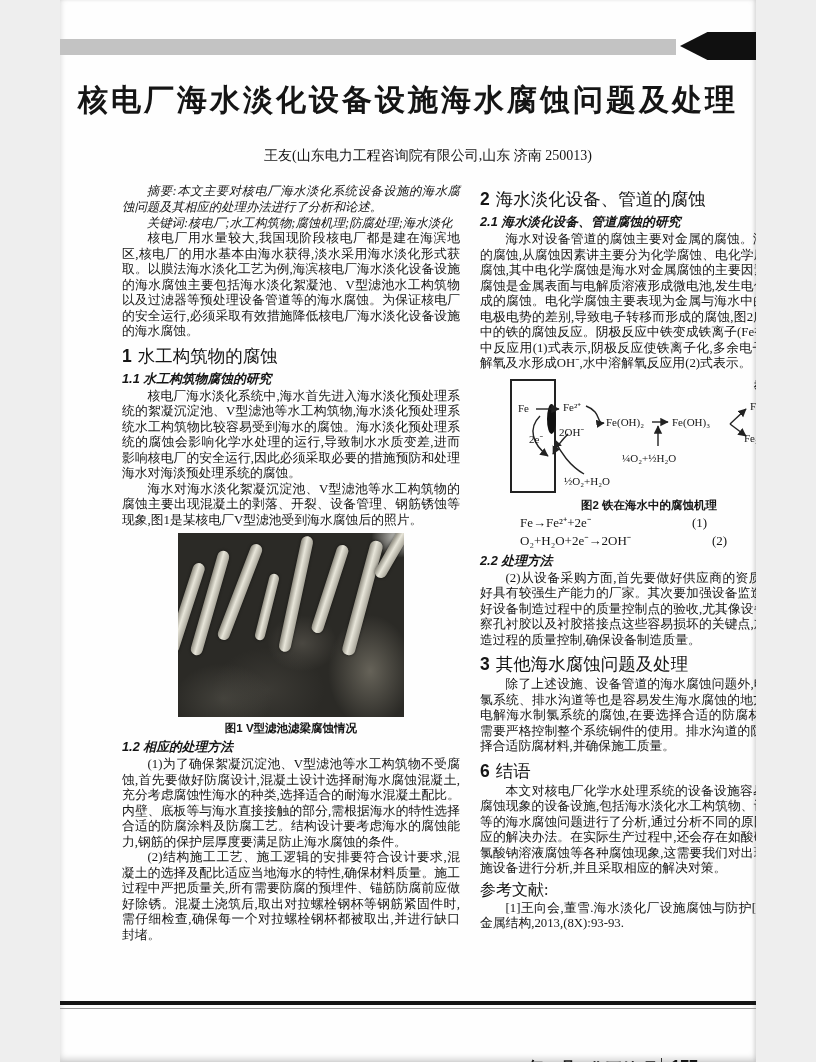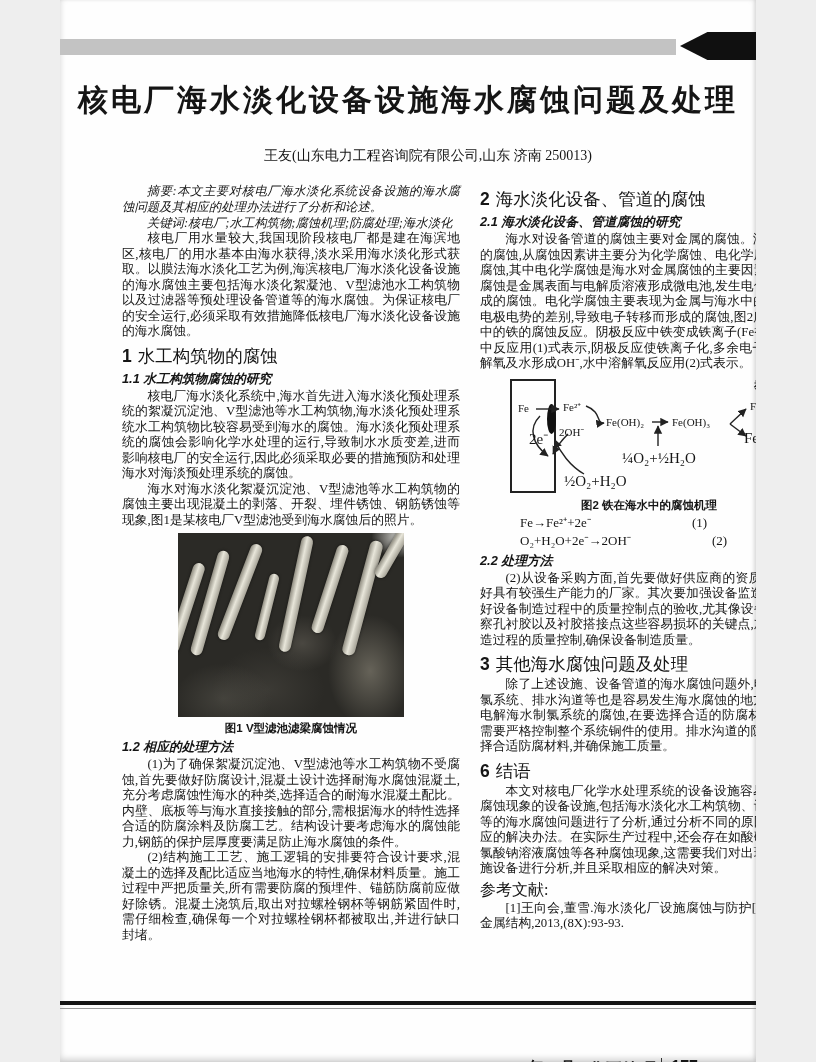--- a/index.html
+++ b/index.html
@@ -46,21 +46,21 @@
   .r7{left:178px;top:6px;height:118px;transform:rotate(15deg);width:13px;}
   .r8{left:208px;top:-8px;height:56px;transform:rotate(30deg);}
   .fig-caption{text-align:center;font-family:"Liberation Sans",sans-serif;
                font-weight:bold;font-size:11.5px;margin:4px 0 2px;line-height:14px;}
   
   .fig2{position:relative;width:310px;height:118px;margin:4px 0 0 22px;
         font-size:11px;line-height:12px;}
   .fig2 span{position:absolute;white-space:nowrap;}
   .metal{position:absolute;left:8px;top:3px;width:42px;height:110px;border:2px solid #222;}
   .blob{position:absolute;left:45px;top:28px;width:9px;height:30px;background:#111;border-radius:50%;}
-  .f-sm{font-size:15px;}
+  .f-sm{font-size:11px;}
   .f-rust{font-weight:bold;}
   .fig2 svg{position:absolute;left:0;top:0;}
   
   .eq-row{display:flex;margin:1px 0 0 20px;font-size:13px;line-height:17px;}
   .eq-f{width:172px;margin-left:20px;}
   .eq2 .eq-f{width:192px;}
   
   .refs-title{font-size:16px;line-height:20px;margin:3px 0 1px;font-weight:normal;}
   
   .foot-rule{position:absolute;left:0;top:1001px;width:816px;height:0;border-top:4px solid #151515;}
@@ -86,21 +86,21 @@
   <div class="author">王友(山东电力工程咨询院有限公司,山东  济南  250013)</div>
 
   <div class="col col-left">
     <p class="abs">摘要:本文主要对核电厂海水淡化系统设备设施的海水腐蚀问题及其相应的处理办法进行了分析和论述。</p>
     <p class="abs">关键词:核电厂;水工构筑物;腐蚀机理;防腐处理;海水淡化</p>
     <p class="body">核电厂用水量较大,我国现阶段核电厂都是建在海滨地区,核电厂的用水基本由海水获得,淡水采用海水淡化形式获取。以膜法海水淡化工艺为例,海滨核电厂海水淡化设备设施的海水腐蚀主要包括海水淡化絮凝池、V型滤池水工构筑物以及过滤器等预处理设备管道等的海水腐蚀。为保证核电厂的安全运行,必须采取有效措施降低核电厂海水淡化设备设施的海水腐蚀。</p>
 
     <div class="h1"><span class="num">1</span><span>水工构筑物的腐蚀</span></div>
     <div class="h2">1.1 水工构筑物腐蚀的研究</div>
     <p class="body">核电厂海水淡化系统中,海水首先进入海水淡化预处理系统的絮凝沉淀池、V型滤池等水工构筑物,海水淡化预处理系统水工构筑物比较容易受到海水的腐蚀。海水淡化预处理系统的腐蚀会影响化学水处理的运行,导致制水水质变差,进而影响核电厂的安全运行,因此必须采取必要的措施预防和处理海水对海淡预处理系统的腐蚀。</p>
-    <p class="body">海水对海水淡化絮凝沉淀池、V型滤池等水工构筑物的腐蚀主要出现混凝土的剥落、开裂、埋件锈蚀、钢筋锈蚀等现象,图1是某核电厂V型滤池受到海水腐蚀后的照片。</p>
+    <p class="body">海水对海水淡化絮凝沉淀池、V型滤池等水工构筑物的腐蚀主要出现混凝土的剥落、开裂、设备管理、钢筋锈蚀等现象,图1是某核电厂V型滤池受到海水腐蚀后的照片。</p>
 
     <div class="fig1">
       <div class="rod r1"></div>
       <div class="rod r2"></div>
       <div class="rod r3"></div>
       <div class="rod r4"></div>
       <div class="rod r5"></div>
       <div class="rod r6"></div>
       <div class="rod r7"></div>
       <div class="rod r8"></div>

